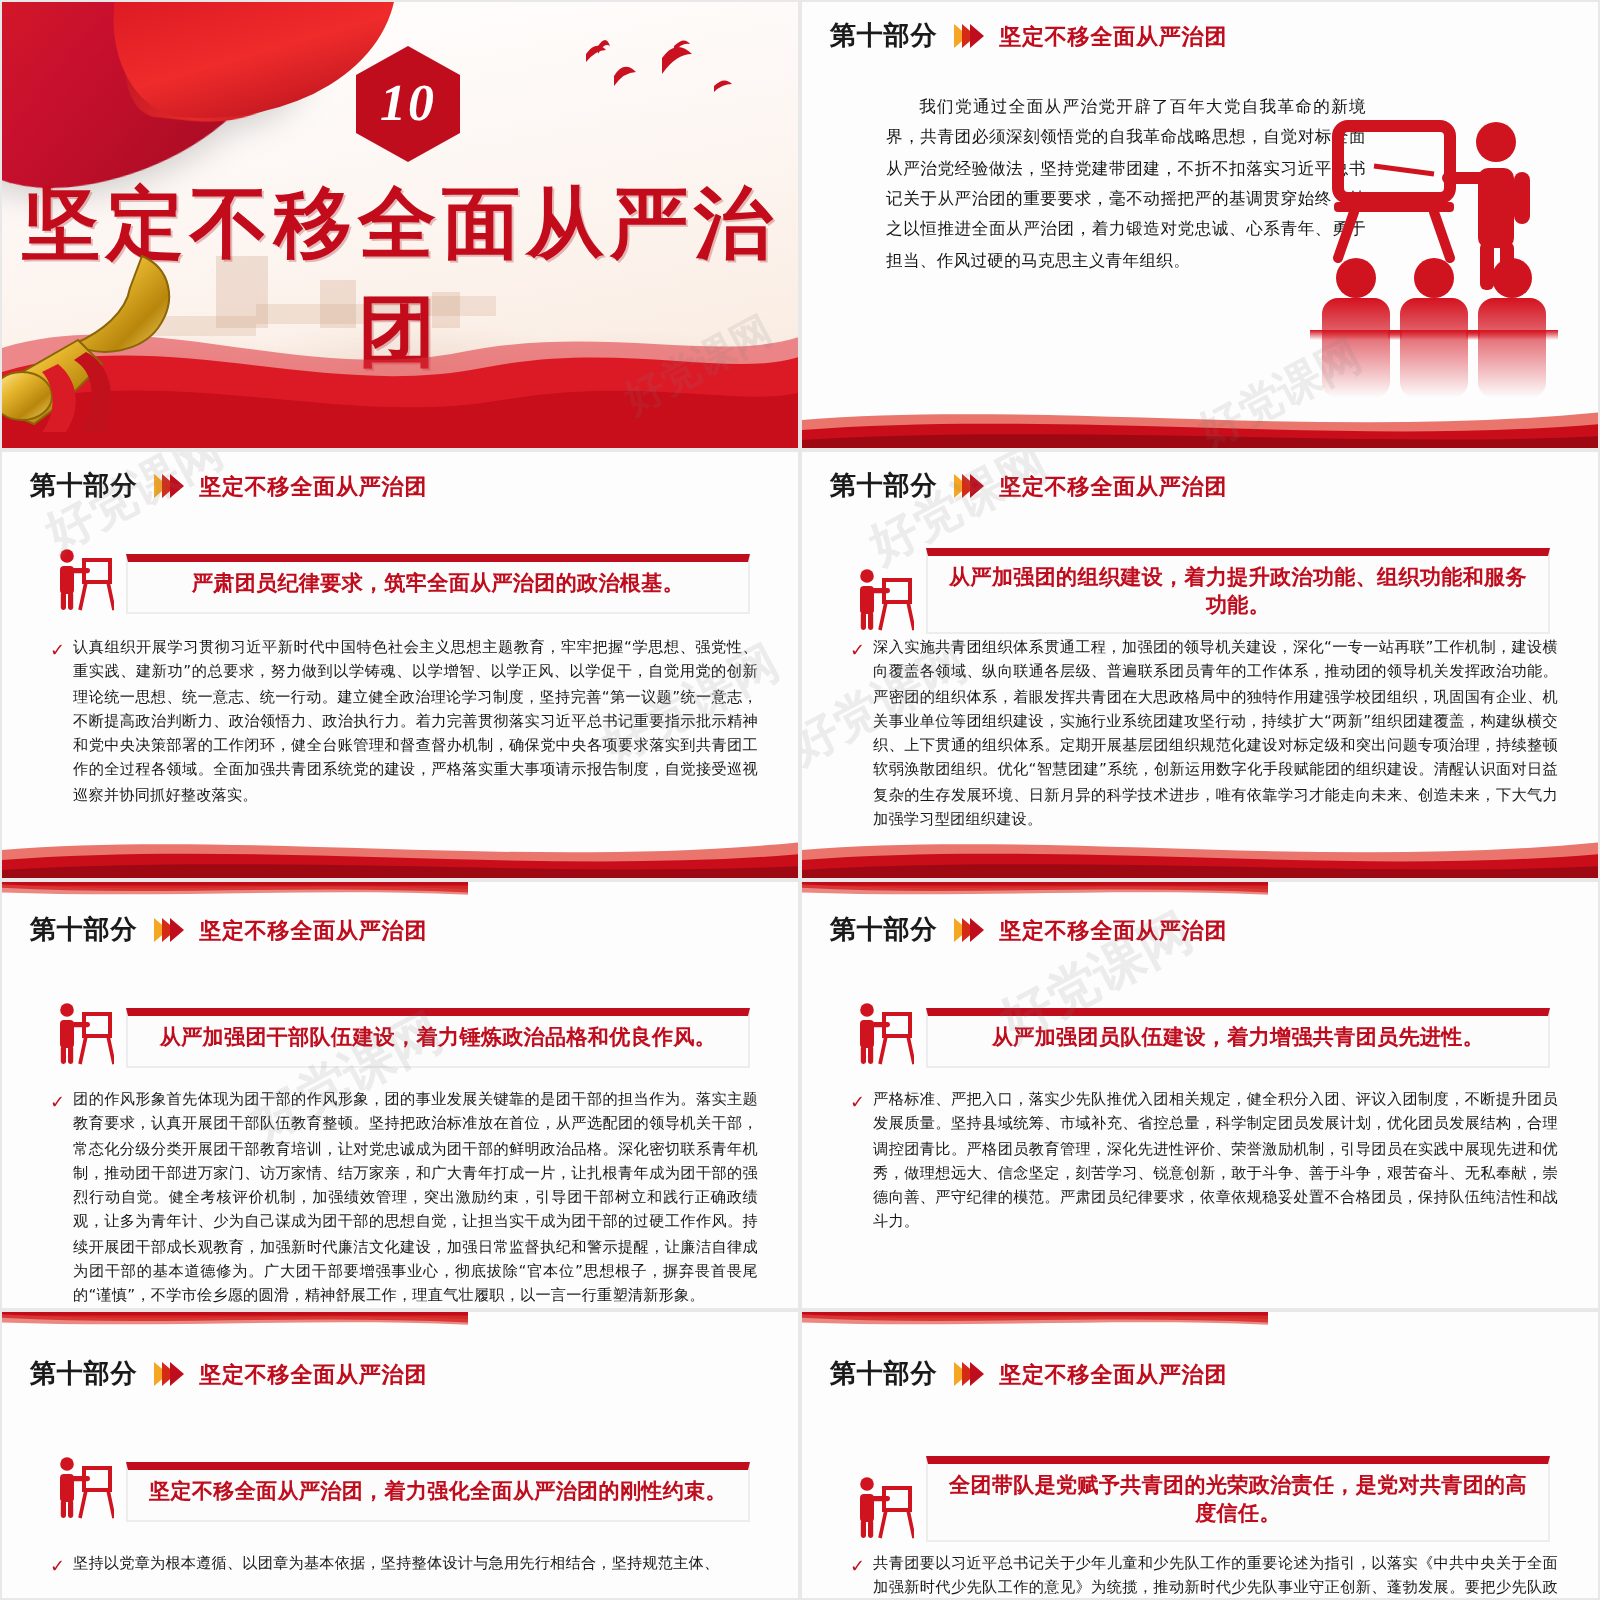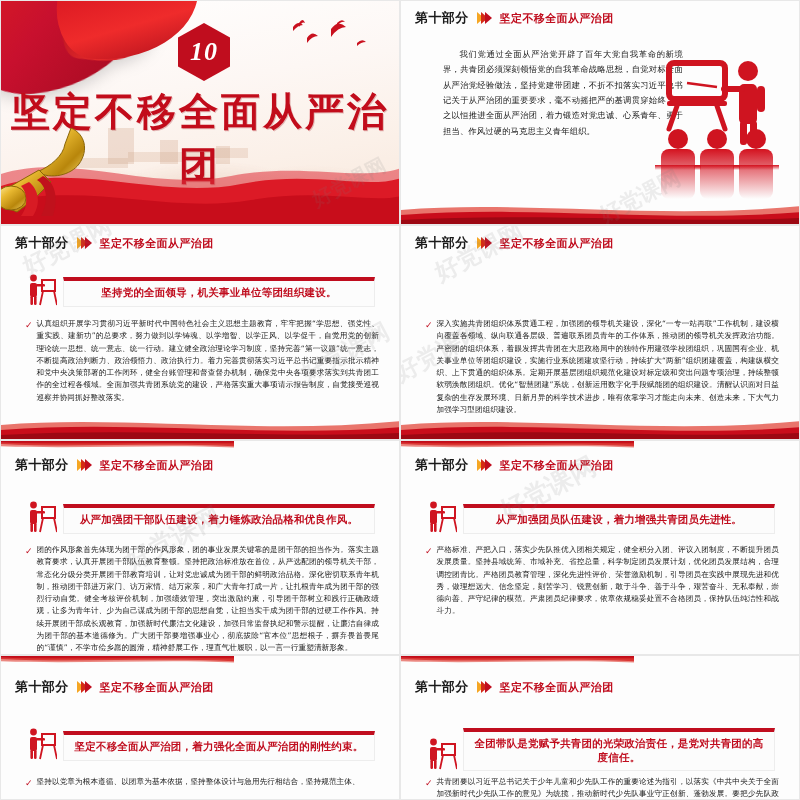--- a/index.html
+++ b/index.html
@@ -300,21 +300,21 @@
       <svg class="pres-icon" viewBox="0 0 30 33">
         <circle cx="6.5" cy="4" r="3.4" fill="#cf1420"></circle>
         <rect x="3" y="9" width="7" height="14" rx="2" fill="#cf1420"></rect>
         <rect x="9" y="10" width="9" height="2.6" rx="1.2" fill="#cf1420"></rect>
         <rect x="3.4" y="22" width="2.6" height="9" rx="1.2" fill="#cf1420"></rect>
         <rect x="7" y="22" width="2.6" height="9" rx="1.2" fill="#cf1420"></rect>
         <rect x="15" y="6" width="13" height="11" fill="none" stroke="#cf1420" stroke-width="2"></rect>
         <path d="M16 17 L13 31 M27 17 L30 31" stroke="#cf1420" stroke-width="1.8"></path>
       </svg>
       <div class="heading-box">
-        <span class="heading-text">坚持党的全面领导，机关事业单位等团组织建设。</span>
+        <span class="heading-text">严肃团员纪律要求，筑牢全面从严治团的政治根基。</span>
       </div>
     </div>
 
     <div class="body-wrap" style="top:92px;">
       <span class="tick">✓</span>
       <div class="body-text">认真组织开展学习贯彻习近平新时代中国特色社会主义思想主题教育，牢牢把握“学思想、强党性、重实践、建新功”的总要求，努力做到以学铸魂、以学增智、以学正风、以学促干，自觉用党的创新理论统一思想、统一意志、统一行动。建立健全政治理论学习制度，坚持完善“第一议题”统一意志，不断提高政治判断力、政治领悟力、政治执行力。着力完善贯彻落实习近平总书记重要指示批示精神和党中央决策部署的工作闭环，健全台账管理和督查督办机制，确保党中央各项要求落实到共青团工作的全过程各领域。全面加强共青团系统党的建设，严格落实重大事项请示报告制度，自觉接受巡视巡察并协同抓好整改落实。</div>
     </div>
 
     <svg class="botwave" viewBox="0 0 400 26" preserveAspectRatio="none">
       <path d="M0,12 C120,2 260,22 400,8 L400,26 L0,26 Z" fill="#e03a2e" opacity=".7"></path>
@@ -330,20 +330,34 @@
     <div class="head">
       <span class="head-part">第十部分</span>
       <span class="head-arrows">
         <i class="chev y"></i>
           <i class="chev r1"></i>
           <i class="chev r2"></i>
       </span>
       <span class="head-title">坚定不移全面从严治团</span>
     </div>
 
+    <div class="heading-row" style="top:48px;">
+      <svg class="pres-icon" viewBox="0 0 30 33">
+        <circle cx="6.5" cy="4" r="3.4" fill="#cf1420"></circle>
+        <rect x="3" y="9" width="7" height="14" rx="2" fill="#cf1420"></rect>
+        <rect x="9" y="10" width="9" height="2.6" rx="1.2" fill="#cf1420"></rect>
+        <rect x="3.4" y="22" width="2.6" height="9" rx="1.2" fill="#cf1420"></rect>
+        <rect x="7" y="22" width="2.6" height="9" rx="1.2" fill="#cf1420"></rect>
+        <rect x="15" y="6" width="13" height="11" fill="none" stroke="#cf1420" stroke-width="2"></rect>
+        <path d="M16 17 L13 31 M27 17 L30 31" stroke="#cf1420" stroke-width="1.8"></path>
+      </svg>
+      <div class="heading-box">
+        <span class="heading-text">从严加强团的组织建设，着力提升政治功能、组织功能和服务功能。</span>
+      </div>
+    </div>
 
     <div class="body-wrap" style="top:92px;">
       <span class="tick">✓</span>
       <div class="body-text">深入实施共青团组织体系贯通工程，加强团的领导机关建设，深化“一专一站再联”工作机制，建设横向覆盖各领域、纵向联通各层级、普遍联系团员青年的工作体系，推动团的领导机关发挥政治功能。严密团的组织体系，着眼发挥共青团在大思政格局中的独特作用建强学校团组织，巩固国有企业、机关事业单位等团组织建设，实施行业系统团建攻坚行动，持续扩大“两新”组织团建覆盖，构建纵横交织、上下贯通的组织体系。定期开展基层团组织规范化建设对标定级和突出问题专项治理，持续整顿软弱涣散团组织。优化“智慧团建”系统，创新运用数字化手段赋能团的组织建设。清醒认识面对日益复杂的生存发展环境、日新月异的科学技术进步，唯有依靠学习才能走向未来、创造未来，下大气力加强学习型团组织建设。</div>
     </div>
 
     <svg class="botwave" viewBox="0 0 400 26" preserveAspectRatio="none">
       <path d="M0,12 C120,2 260,22 400,8 L400,26 L0,26 Z" fill="#e03a2e" opacity=".7"></path>
       <path d="M0,17 C130,7 270,25 400,14 L400,26 L0,26 Z" fill="#c90d1b"></path>
       <path d="M0,22 C140,14 280,26 400,20 L400,26 L0,26 Z" fill="#9d0813"></path>

